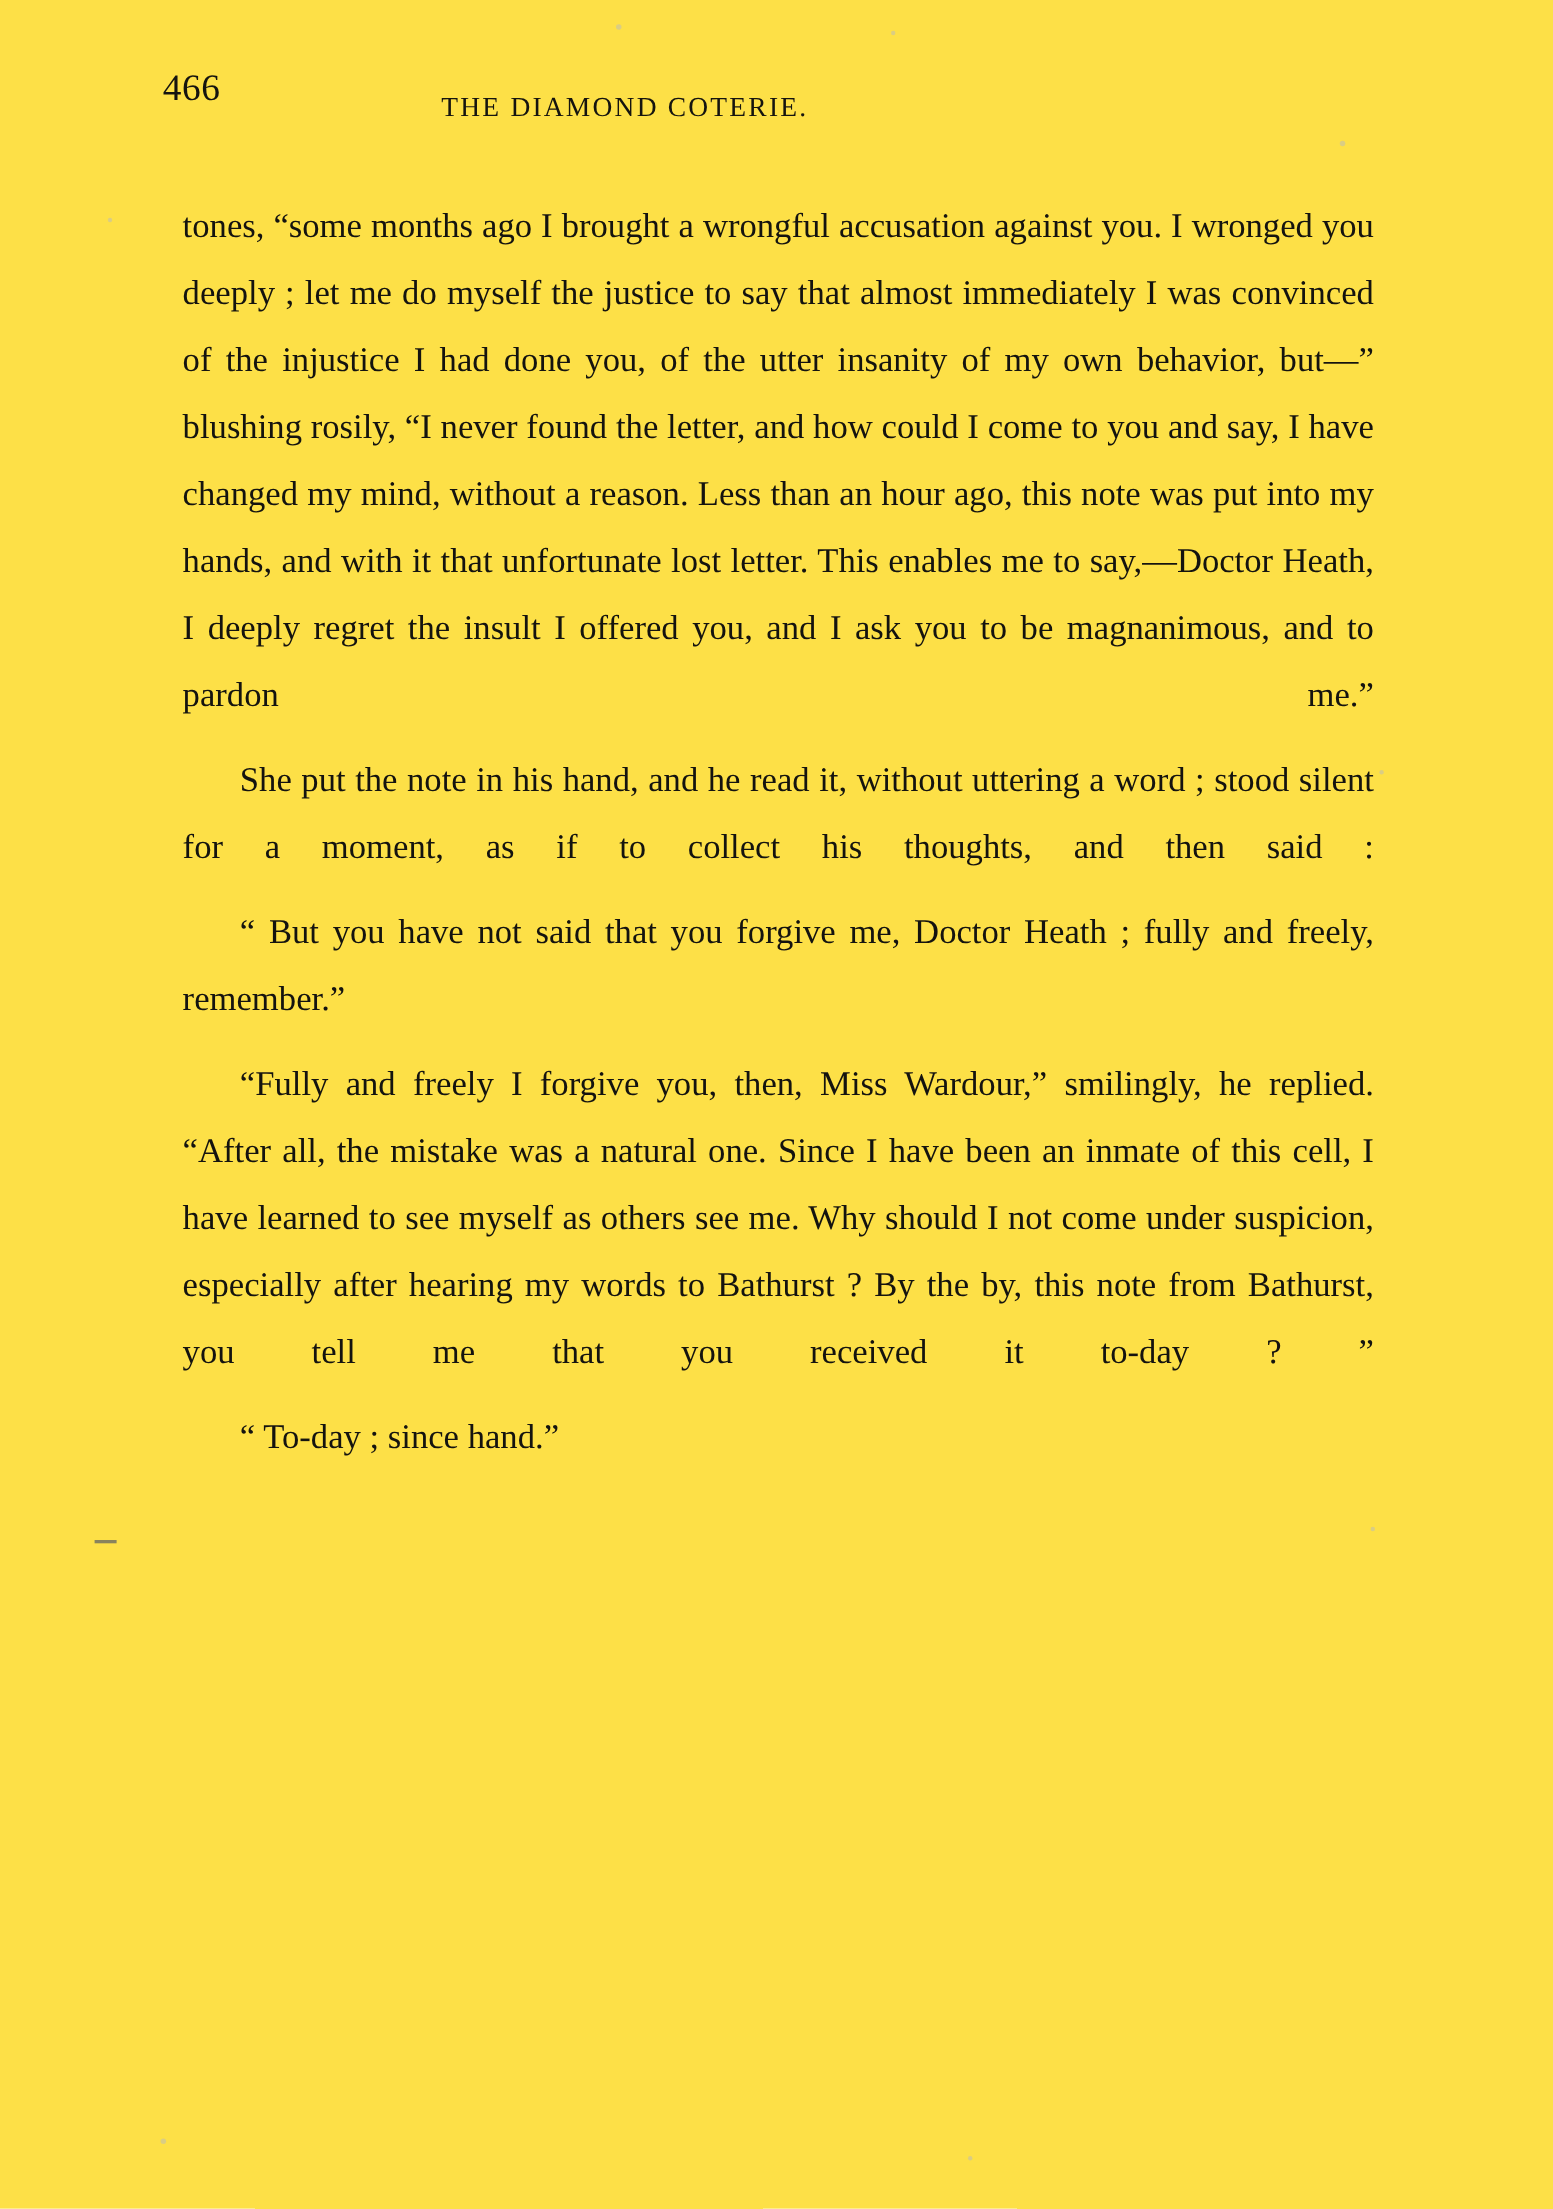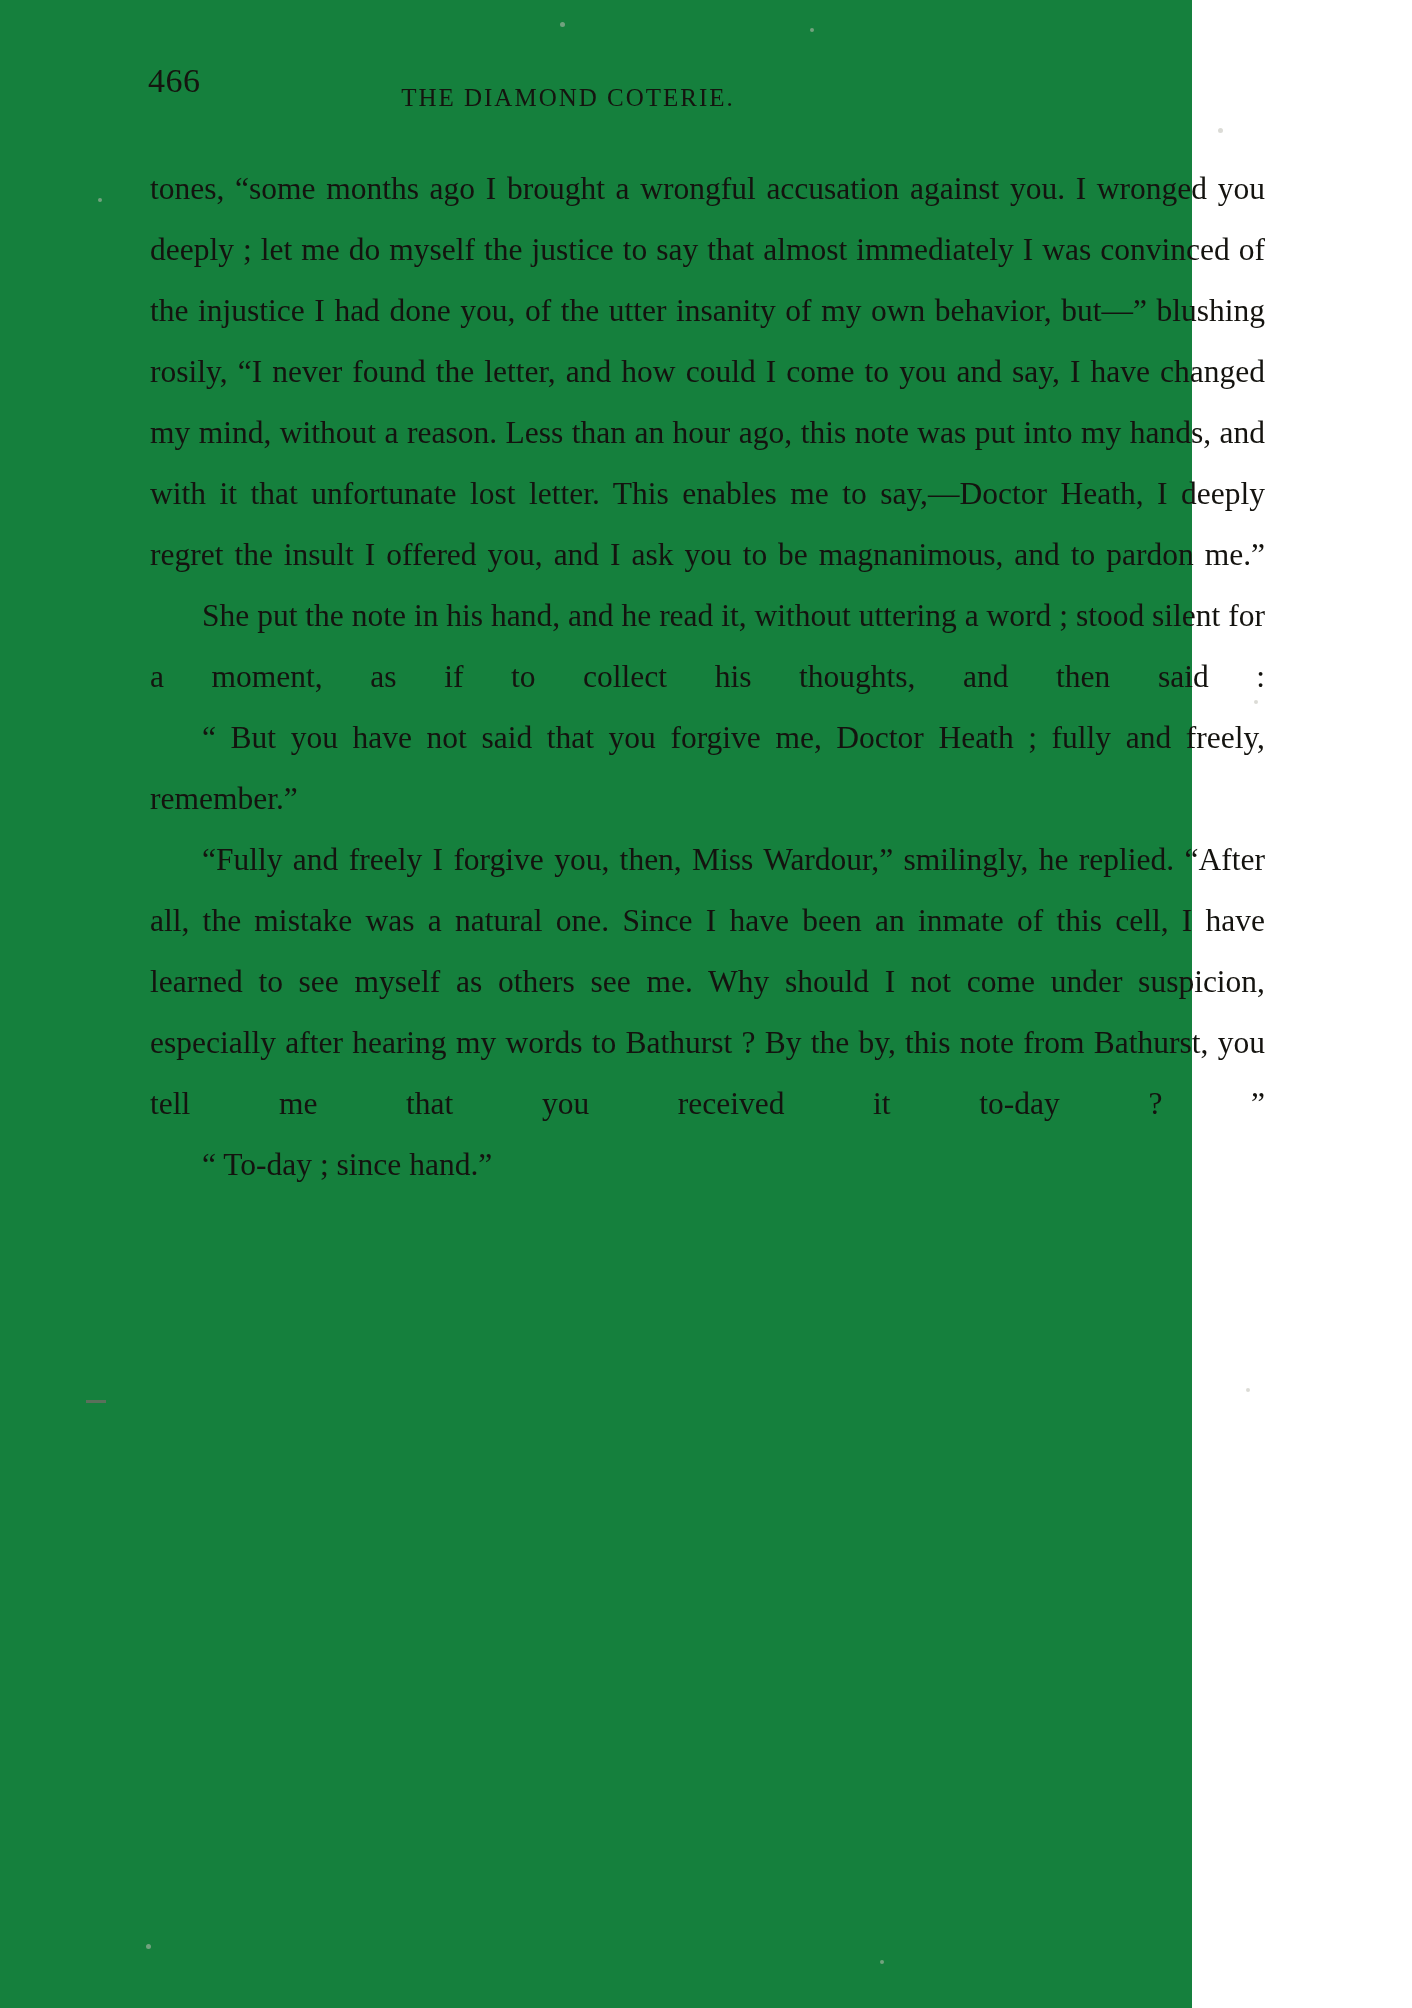--- a/index.html
+++ b/index.html
@@ -11,23 +11,23 @@
     width: 1412px;
     height: 2008px;
     font-family: "Liberation Serif", serif;
     color: #1a1a1a;
     position: relative;
     overflow: hidden;
   }
   .page {
     position: absolute;
     top: 0; left: 0;
-    width: 1192px;
+    width: 1412px;
     height: 2008px;
-    background: #15803d;
+    background: #fde047;
   }
   .page-header {
     position: absolute;
     top: 62px;
     left: 148px;
     width: 1120px;
     height: 40px;
   }
   .folio {
     position: absolute;
@@ -52,21 +52,21 @@
     position: absolute;
     top: 158px;
     left: 150px;
     width: 1115px;
     font-size: 31.5px;
     line-height: 61px;
     color: #14130f;
     text-align: justify;
   }
   .para {
-    margin: 0;
+    margin: 16px;
     text-indent: 0;
   }
   .para.indented {
     text-indent: 52px;
   }
   
   .para.full-just {
     text-align: justify;
     text-align-last: justify;
   }

